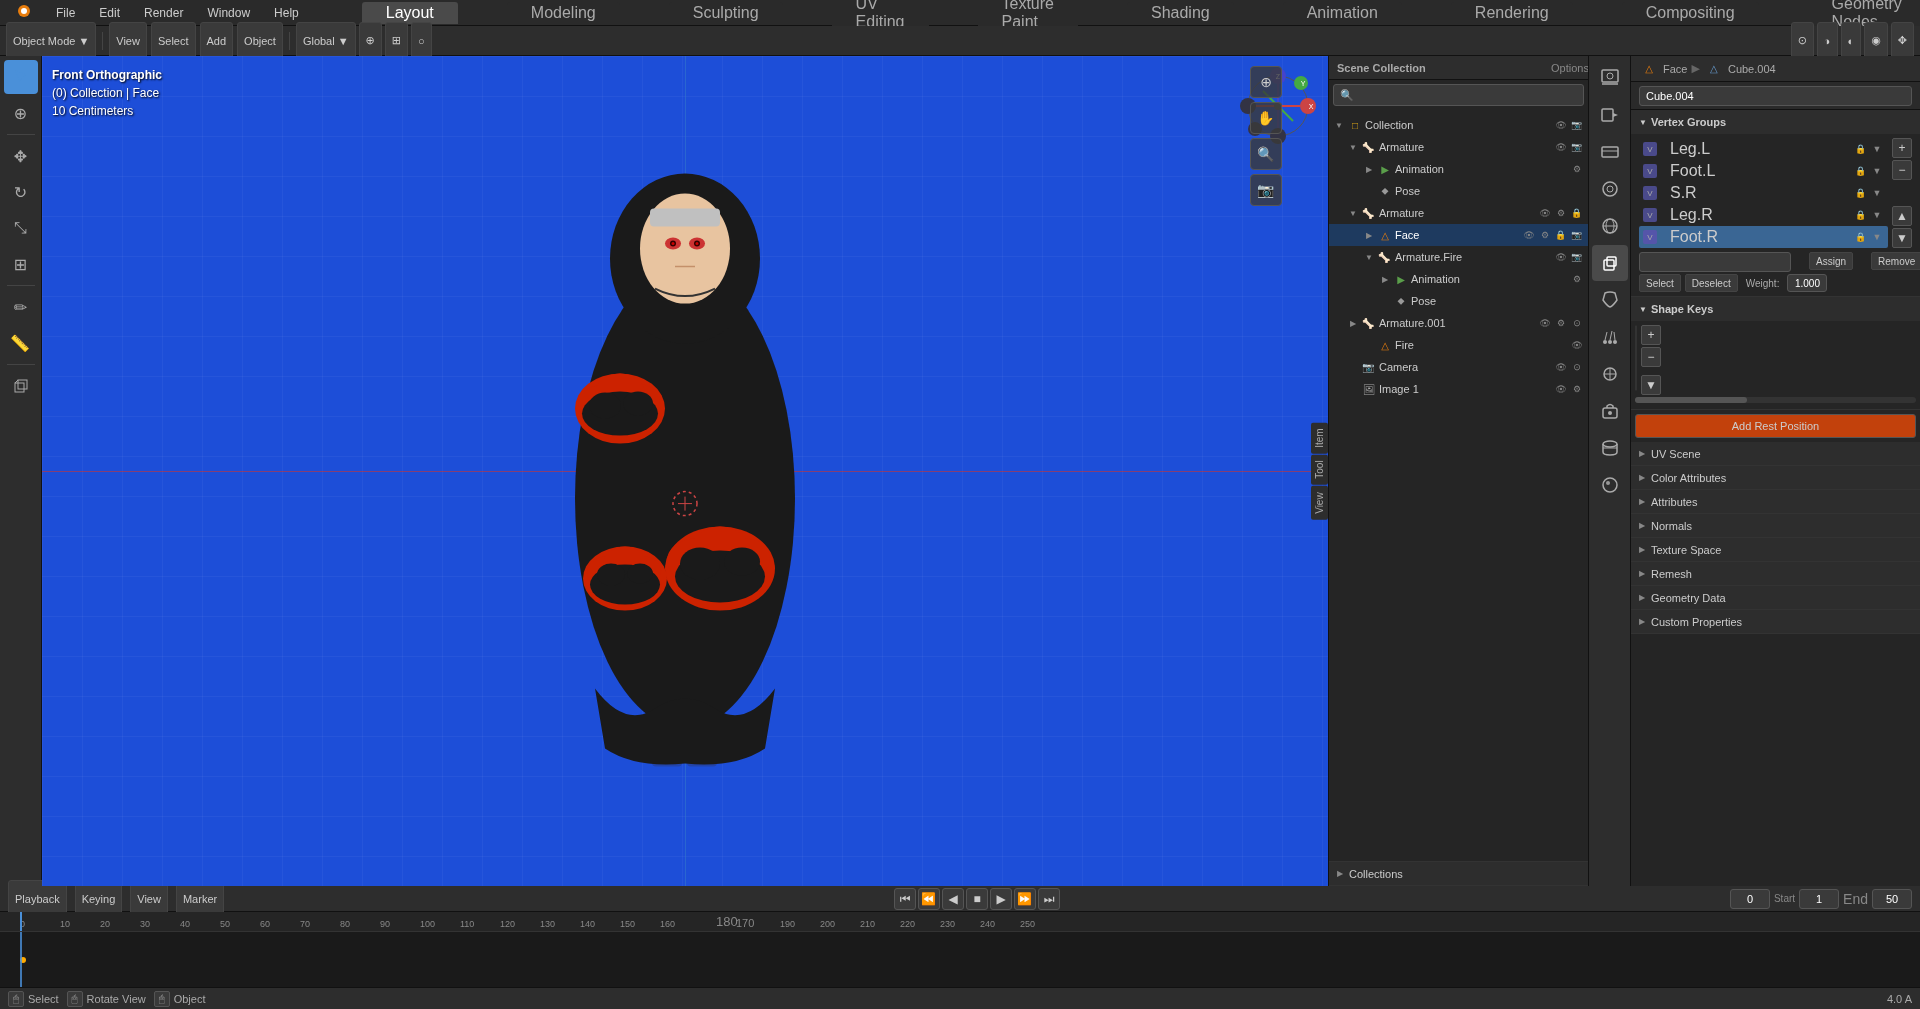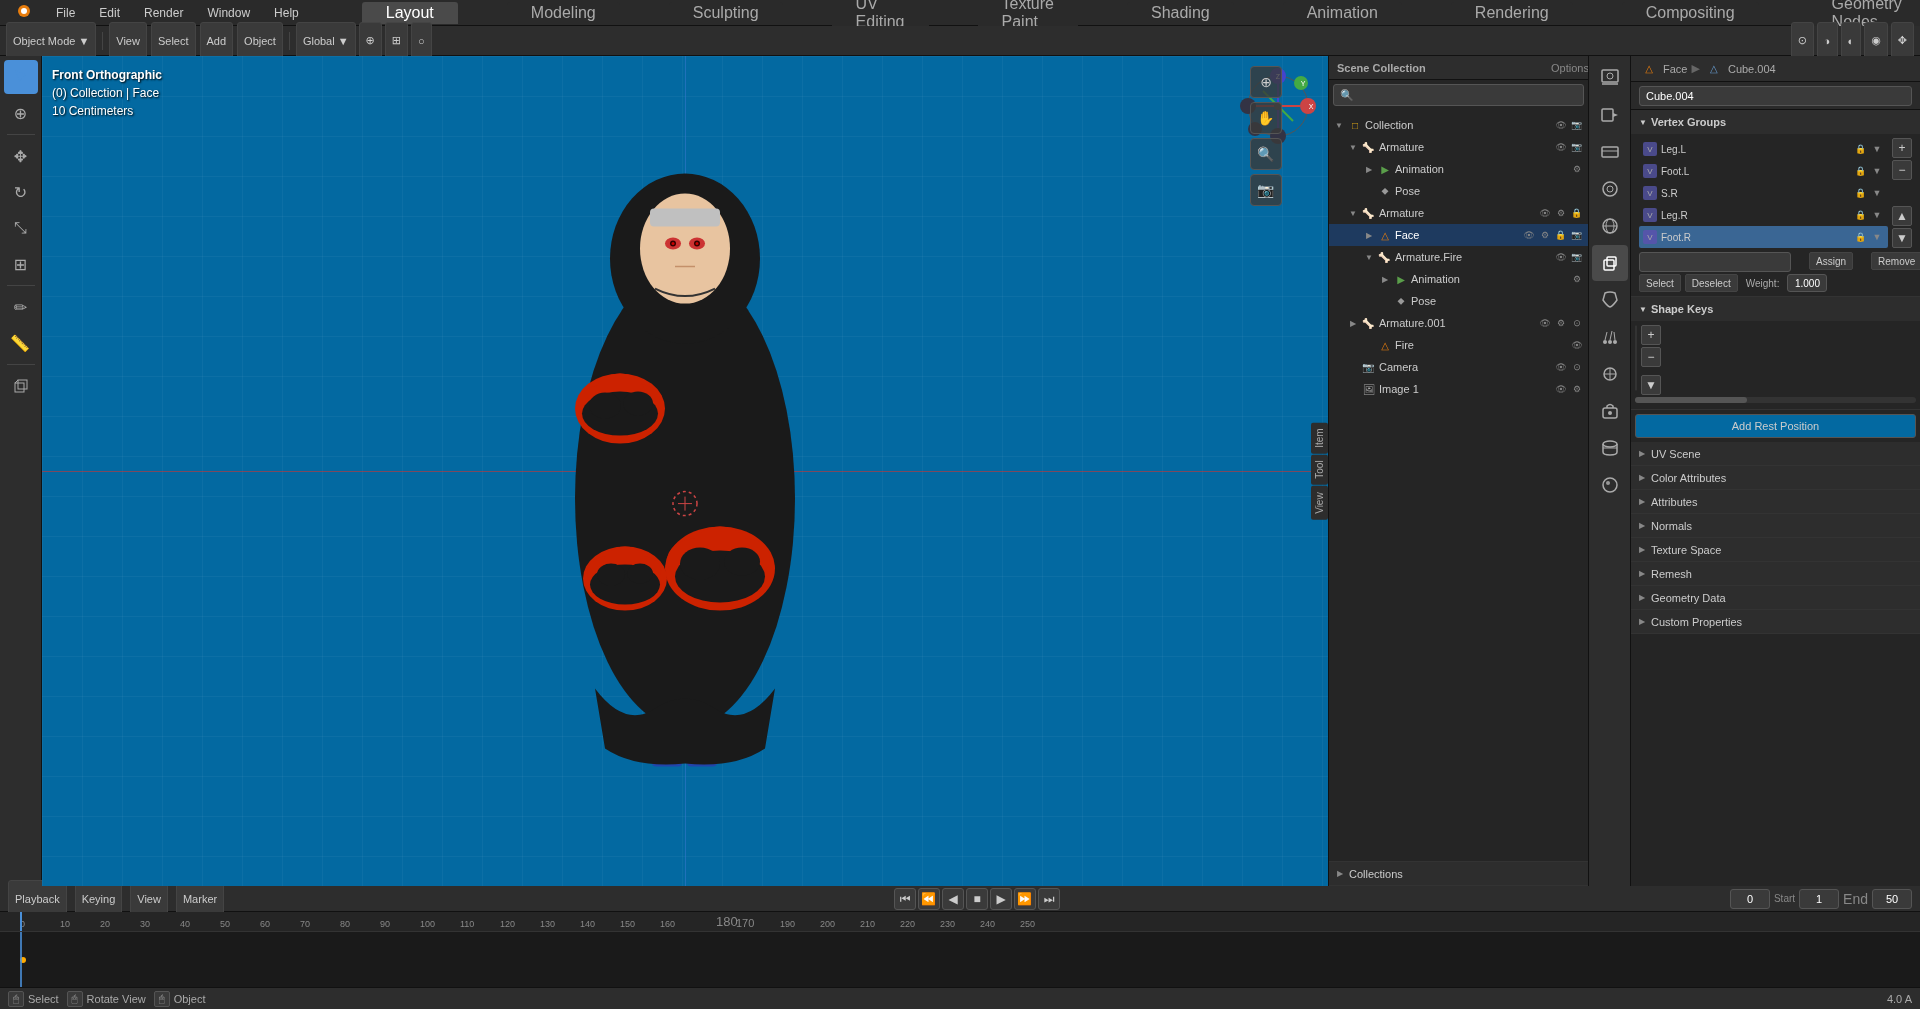--- a/index.html
+++ b/index.html
@@ -103,21 +103,21 @@
       color: #aaa;
       font-size: 16px;
     }
     .sidebar-icon.active { background: #4a90d9; color: #fff; }
     .sidebar-divider { width: 28px; height: 1px; background: #444; margin: 2px 0; }
 
     
     .viewport {
       flex: 1;
       position: relative;
-      background: #0369a1;
+      background: #1d4ed8;
       overflow: hidden;
     }
     .viewport-grid {
       position: absolute;
       inset: 0;
       background-image:
         linear-gradient(rgba(255,255,255,0.04) 1px, transparent 1px),
         linear-gradient(90deg, rgba(255,255,255,0.04) 1px, transparent 1px);
       background-size: 40px 40px;
     }
@@ -374,21 +374,21 @@
       height: 14px;
       display: flex;
       align-items: center;
       justify-content: center;
       font-size: 8px;
       background: #4a4a8a;
       border-radius: 2px;
       margin-right: 4px;
       color: #aaa;
     }
-    .vg-label { flex: 1; font-size: 10px; }
+    .vg-label { flex: 1; font-size: 16px; margin-left: 9px; }
     .vg-actions { display: flex; gap: 2px; }
     .vg-action { width: 14px; height: 14px; display: flex; align-items: center; justify-content: center; font-size: 9px; color: #888; cursor: pointer; }
 
     .shape-keys-area {
       background: #252525;
       padding: 4px;
     }
     .shape-key-list {
       background: #1e1e1e;
       border: 1px solid #333;
@@ -410,21 +410,21 @@
     }
     .collapsible-arrow {
       width: 12px;
       font-size: 8px;
       color: #888;
     }
 
     
     .add-rest-btn {
       height: 24px;
-      background: #0369a1;
+      background: #c2410c;
       border: 1px solid #555;
       border-radius: 3px;
       display: flex;
       align-items: center;
       justify-content: center;
       cursor: pointer;
       margin: 4px;
       font-size: 11px;
       color: #ccc;
     }

